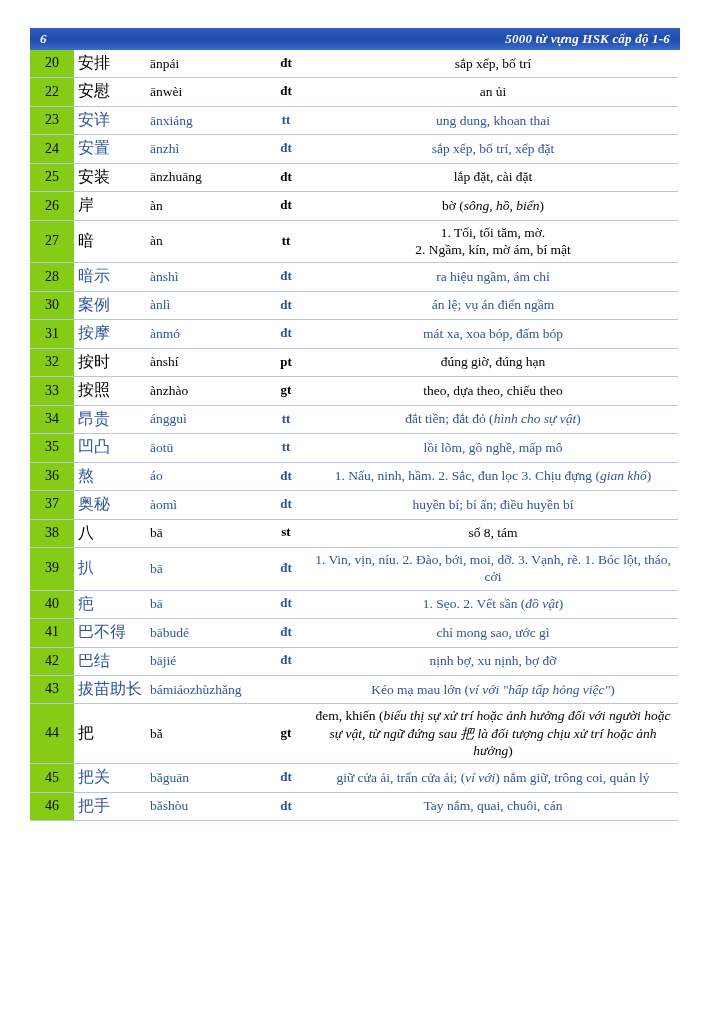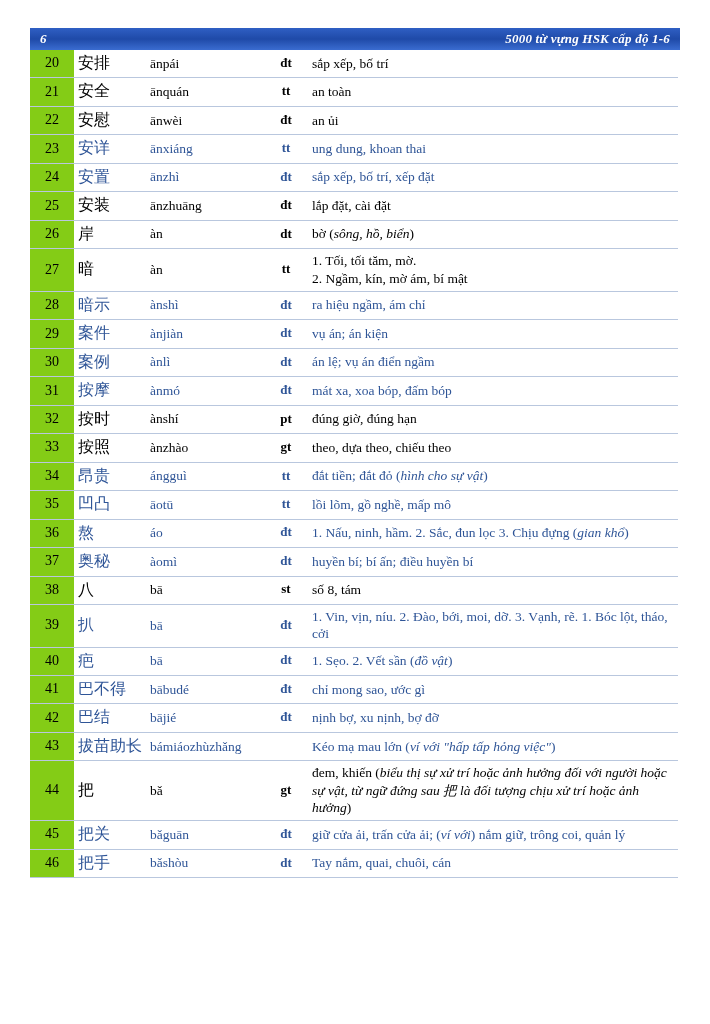--- a/index.html
+++ b/index.html
@@ -90,20 +90,21 @@
     font-size: 13px;
     font-weight: bold;
     text-align: center;
     font-family: "Liberation Serif", serif;
   }
   td.mean {
     font-size: 13.5px;
     font-family: "Liberation Serif", serif;
     padding-left: 6px;
     padding-right: 4px;
+    text-align: center;
   }
   
   tr.black td.hanzi,
   tr.black td.pinyin,
   tr.black td.pos,
   tr.black td.mean { color: #000000; }
 
   tr.blue td.hanzi,
   tr.blue td.pinyin,
   tr.blue td.pos,
@@ -133,27 +134,20 @@
     </colgroup>
     <tbody id="vocab-body">
         <tr class="black">
           <td class="num">20</td>
           <td class="hanzi">安排</td>
           <td class="pinyin">ānpái</td>
           <td class="pos">đt</td>
           <td class="mean">sắp xếp, bố trí</td>
         </tr>
         <tr class="black">
-          <td class="num">21</td>
-          <td class="hanzi">安全</td>
-          <td class="pinyin">ānquán</td>
-          <td class="pos">tt</td>
-          <td class="mean">an toàn</td>
-        </tr>
-        <tr class="black">
           <td class="num">22</td>
           <td class="hanzi">安慰</td>
           <td class="pinyin">ānwèi</td>
           <td class="pos">đt</td>
           <td class="mean">an ủi</td>
         </tr>
         <tr class="blue">
           <td class="num">23</td>
           <td class="hanzi">安详</td>
           <td class="pinyin">ānxiáng</td>
@@ -189,27 +183,20 @@
           <td class="mean">1. Tối, tối tăm, mờ.<br>2. Ngầm, kín, mờ ám, bí mật</td>
         </tr>
         <tr class="blue">
           <td class="num">28</td>
           <td class="hanzi">暗示</td>
           <td class="pinyin">ànshì</td>
           <td class="pos">đt</td>
           <td class="mean">ra hiệu ngầm, ám chỉ</td>
         </tr>
         <tr class="blue">
-          <td class="num">29</td>
-          <td class="hanzi">案件</td>
-          <td class="pinyin">ànjiàn</td>
-          <td class="pos">dt</td>
-          <td class="mean">vụ án; án kiện</td>
-        </tr>
-        <tr class="blue">
           <td class="num">30</td>
           <td class="hanzi">案例</td>
           <td class="pinyin">ànlì</td>
           <td class="pos">dt</td>
           <td class="mean">án lệ; vụ án điển ngầm</td>
         </tr>
         <tr class="blue">
           <td class="num">31</td>
           <td class="hanzi">按摩</td>
           <td class="pinyin">ànmó</td>

